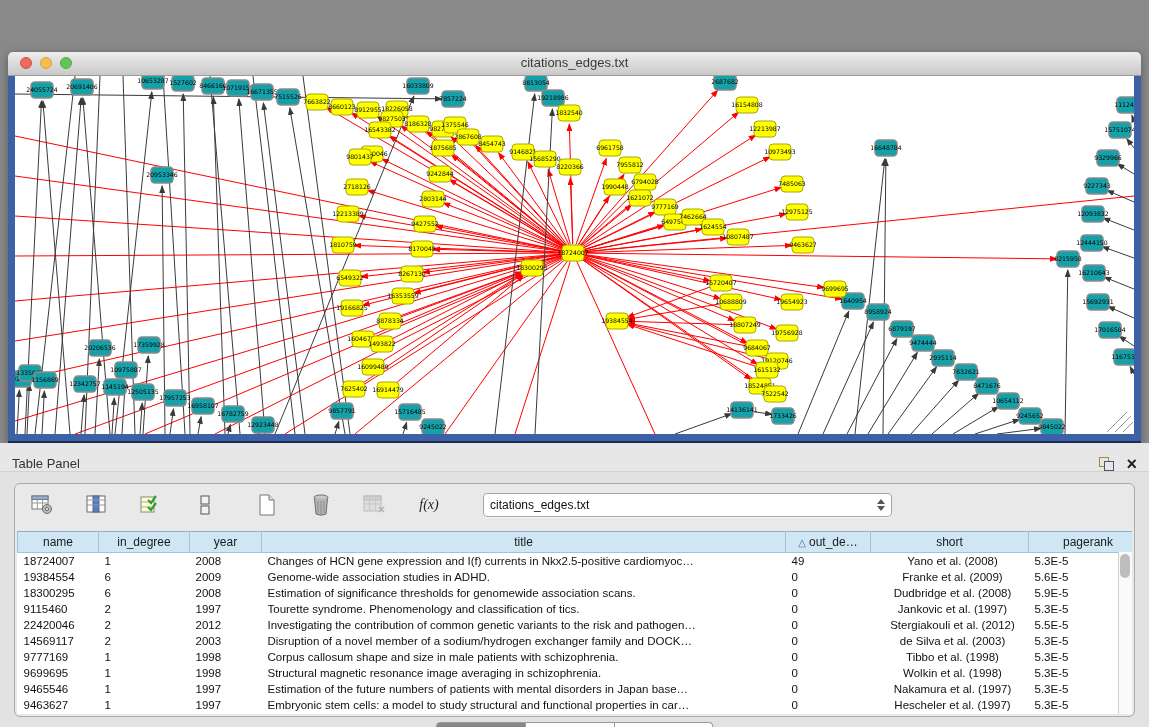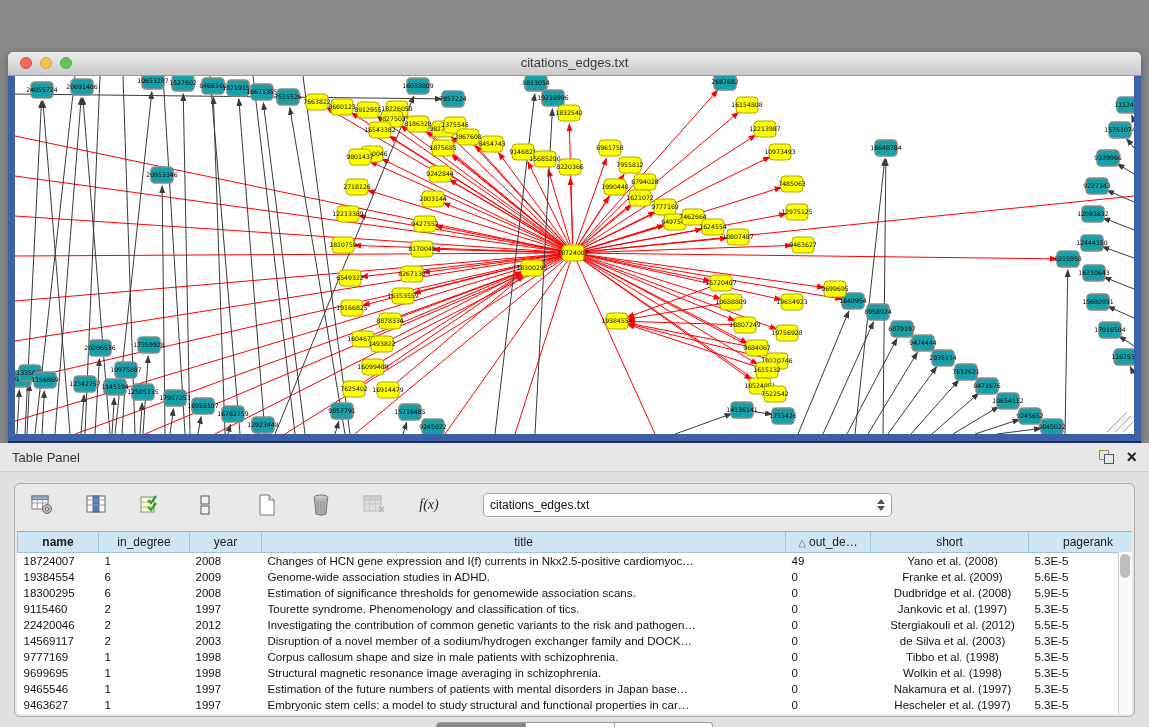--- a/index.html
+++ b/index.html
@@ -18,21 +18,21 @@
   .tl.green{background:#61c454;border:1px solid #58a942;}
   .title{text-align:center;font-size:13px;color:#3a3a3a;line-height:22px;}
   .net-frame{height:358px;border-left:7px solid #3c61a6;border-right:7px solid #3c61a6;
     border-bottom:10px solid #3c61a6;box-shadow:inset 0 -0px 0 #20305e;position:relative;}
   .net-frame:after{content:"";position:absolute;left:-7px;right:-7px;bottom:-10px;height:3px;background:#1d2c55;}
   .canvas{width:1119px;height:358px;background:#ffffff;overflow:hidden;}
   .canvas svg{display:block;}
 
   
   .bottom{position:absolute;left:0;top:397px;width:1149px;height:330px;background:#e2e2e2;}
-  .panel-header{height:28px;display:flex;align-items:center;padding:0 12px;color:#333;font-size:13px;
+  .panel-header{height:28px;display:flex;align-items:flex-end;padding:0 12px;color:#333;font-size:13px;
     background:#e7e7e7;border-bottom:1px solid #d2d2d2;}
   .ph-icons{margin-left:auto;display:flex;align-items:center;gap:12px;}
   .float-ic{position:relative;width:15px;height:14px;display:inline-block;}
   .float-ic .sq1{position:absolute;left:0;top:0;width:8px;height:8px;border:1.5px solid #a8893c;}
   .float-ic .sq2{position:absolute;right:0;bottom:0;width:8px;height:8px;border:1.5px solid #4a5670;background:#e7e7e7;}
   .close-ic{font-size:18px;font-weight:bold;color:#222;line-height:14px;cursor:default;}
 
   .groupbox{position:absolute;left:14px;top:40px;width:1121px;height:234px;border:1px solid #ababab;
     border-radius:6px;background:#e9e9e9;box-sizing:border-box;}
   .toolbar{height:42px;display:flex;align-items:center;padding:0 14px;gap:26px;}
@@ -563,21 +563,21 @@
             <span class="up"></span>
               <span class="down"></span>
           </span>
         </div>
       </div>
 
       <div class="tablewrap">
         <table class="grid">
           <thead>
               <tr id="thead-row">
-                <th style="width: 76px; font-weight: bold;">name</th>
+                <th style="width: 76px;">name</th>
                 <th style="width: 86px;">in_degree</th>
                 <th style="width: 67px;">year</th>
                 <th style="width: 519px;">title</th>
                 <th style="width: 80px;"><span class="sort-tri">△</span>out_de…</th>
                 <th style="width: 153px;">short</th>
                 <th style="width: 114px;">pagerank</th>
               </tr>
             </thead>
           <tbody id="tbody">
               <tr>

